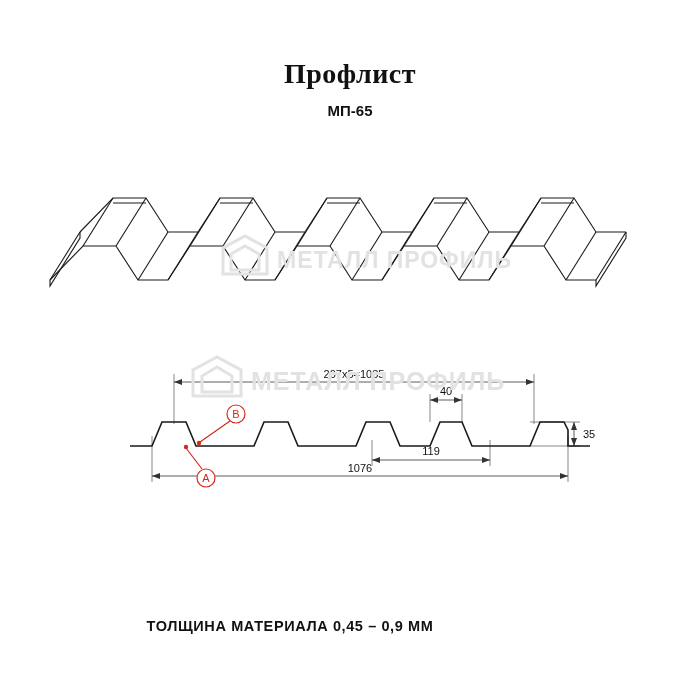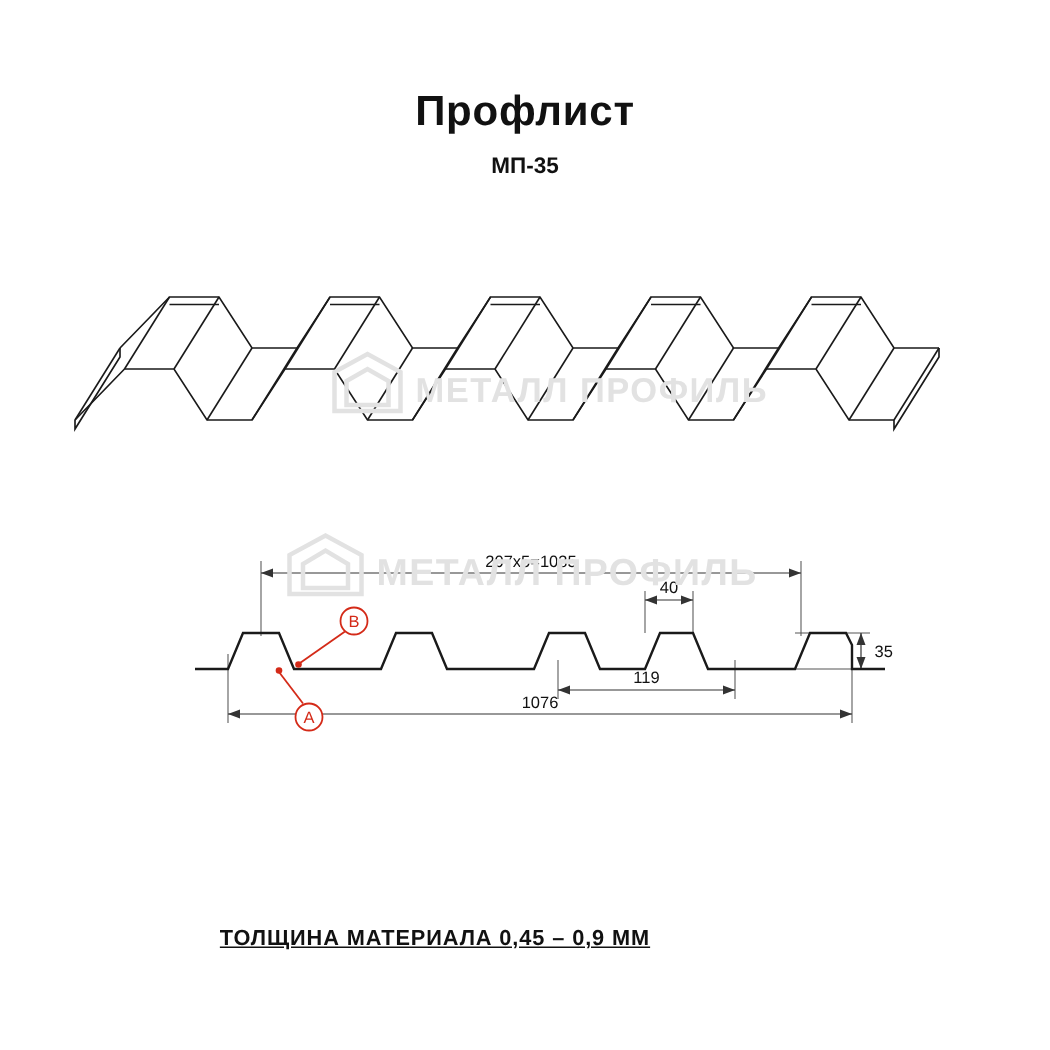--- a/index.html
+++ b/index.html
@@ -23,20 +23,21 @@
   .title {
     position: absolute;
     top: 58px;
     left: 0;
     width: 700px;
     text-align: center;
     font-size: 28px;
     font-weight: bold;
     letter-spacing: 0.5px;
     color: #111111;
+    font-family: Liberation Serif, serif;
   }
   .subtitle {
     position: absolute;
     top: 102px;
     left: 0;
     width: 700px;
     text-align: center;
     font-size: 15px;
     font-weight: bold;
     color: #111111;
@@ -58,39 +59,38 @@
   .footer {
     position: absolute;
     top: 618px;
     left: 0;
     width: 580px;
     text-align: center;
     font-size: 14.5px;
     font-weight: bold;
     letter-spacing: 0.6px;
     color: #111111;
-    text-decoration: underline;
   }
   svg { display: block; overflow: visible; }
   .wm {
     position: absolute;
     pointer-events: none;
     opacity: 1;
     text-align: right;
   }
   .wm-top { top: 228px; left: 215px; }
   .wm-bot { top: 348px; left: 185px; }
 </style>
 </head>
 <body>
 
 <div class="page">
 
   <div class="title">Профлист</div>
-  <div class="subtitle">МП-35</div>
+  <div class="subtitle">МП-65</div>
 
   <div class="iso-wrap">
     <svg width="600" height="160" viewBox="0 0 600 160">
       <g fill="none" stroke="#1a1a1a" stroke-width="1.1" stroke-linejoin="miter" stroke-linecap="butt">
 
         <path d="M 30 72 L 63 38 L 96 38 L 118 72 L 148 72 L 170 38 L 203 38 L 225 72 L 255 72 L 277 38 L 310 38 L 332 72 L 362 72 L 384 38 L 417 38 L 439 72 L 469 72 L 491 38 L 524 38 L 546 72 L 576 72"></path>
 
         <path d="M 0 120 L 33 86 L 66 86 L 88 120 L 118 120 L 140 86 L 173 86 L 195 120 L 225 120 L 247 86 L 280 86 L 302 120 L 332 120 L 354 86 L 387 86 L 409 120 L 439 120 L 461 86 L 494 86 L 516 120 L 546 120"></path>
 
         <path d="M 30 72 L 0 120"></path>

